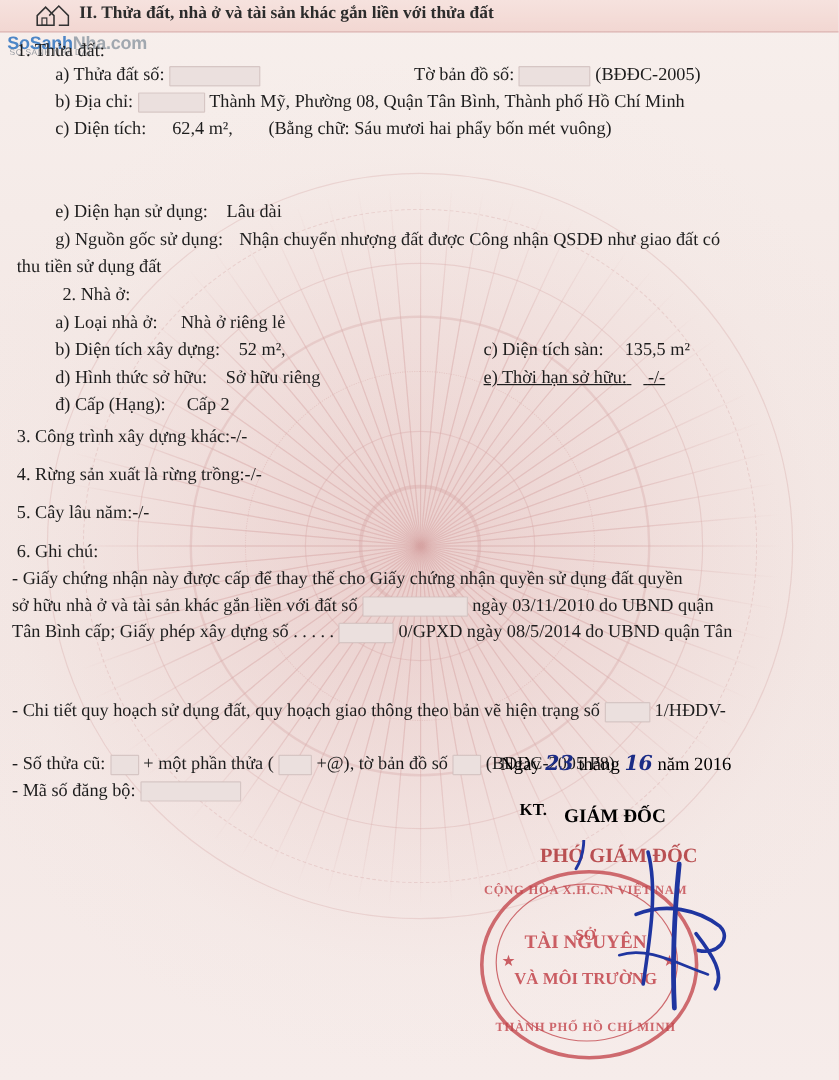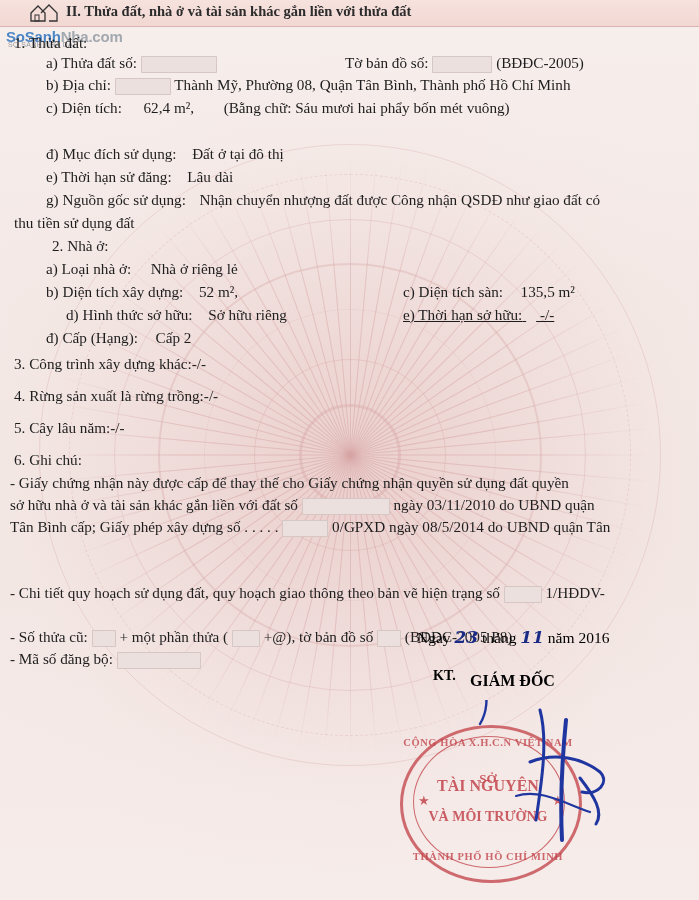--- a/index.html
+++ b/index.html
@@ -378,28 +378,23 @@
 
     <div class="line ind2" style="top:71px;">
       <span>c) Diện tích:</span>
       <span style="display:inline-block;width:14px;"></span>
       <span>62,4 m²,</span>
       <span style="display:inline-block;width:22px;"></span>
       <span>(Bằng chữ: Sáu mươi hai phẩy bốn mét vuông)</span>
     </div>
 
 
-    <div class="line ind2" style="top:117px;">
-      <span>đ) Mục đích sử dụng:</span>
-      <span style="display:inline-block;width:8px;"></span>
-      <span>Đất ở tại đô thị</span>
-    </div>
 
     <div class="line ind2" style="top:140px;">
-      <span>e) Thời hạn sử đăng:</span>
+      <span>e) Diện hạn sử dụng:</span>
       <span style="display:inline-block;width:8px;"></span>
       <span>Lâu dài</span>
     </div>
 
     <div class="line ind2" style="top:163px;">
       <span>g) Nguồn gốc sử dụng:</span>
       <span style="display:inline-block;width:6px;"></span>
       <span>Nhận chuyển nhượng đất được Công nhận QSDĐ như giao đất có</span>
     </div>
     <div class="line ind3" style="top:186px;">thu tiền sử dụng đất</div>
@@ -416,21 +411,21 @@
       <span>b) Diện tích xây dựng:</span>
       <span style="display:inline-block;width:8px;"></span>
       <span>52 m²,</span>
     </div>
     <div class="line" style="left:403px; top:255px;">
       <span>c) Diện tích sàn:</span>
       <span style="display:inline-block;width:10px;"></span>
       <span>135,5 m²</span>
     </div>
 
-    <div class="line ind2" style="top:278px;margin-left:20px;">
+    <div class="line ind2" style="top:278px;">
       <span>d) Hình thức sở hữu:</span>
       <span style="display:inline-block;width:8px;"></span>
       <span>Sở hữu riêng</span>
     </div>
     <div class="line" style="left:403px; top:278px;text-decoration:underline;">
       <span>e) Thời hạn sở hữu:</span>
       <span style="display:inline-block;width:10px;"></span>
       <span>-/-</span>
     </div>
 
@@ -482,26 +477,27 @@
       <span>- Mã số đăng bộ:</span>
       <span class="redact" style="width:82px;"></span>
     </div>
 
   </div>
 
   <div class="sig-date">
     <span>Ngày</span>
     <span class="hand">23</span>
     <span>tháng</span>
-    <span class="hand">11</span>
+    <span class="hand">16</span>
     <span>năm 2016</span>
   </div>
 
   <div class="kt">KT.</div>
   <div class="director">GIÁM ĐỐC</div>
+  <div class="deputy">PHÓ GIÁM ĐỐC</div>
 
   <div class="stamp">
     <div class="stamp-circle"></div>
     <div class="stamp-circle inner"></div>
     <div class="stamp-arc top">CỘNG HÒA X.H.C.N VIỆT NAM</div>
     <div class="stamp-text st1">SỞ</div>
     <div class="stamp-text st2">TÀI NGUYÊN</div>
     <div class="stamp-text st3">VÀ MÔI TRƯỜNG</div>
     <div class="stamp-arc bottom">THÀNH PHỐ HỒ CHÍ MINH</div>
     <div class="stamp-star">★</div>

